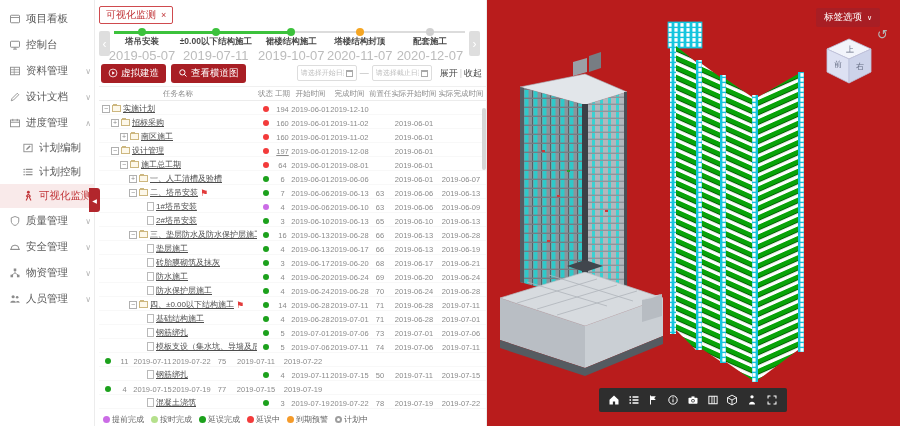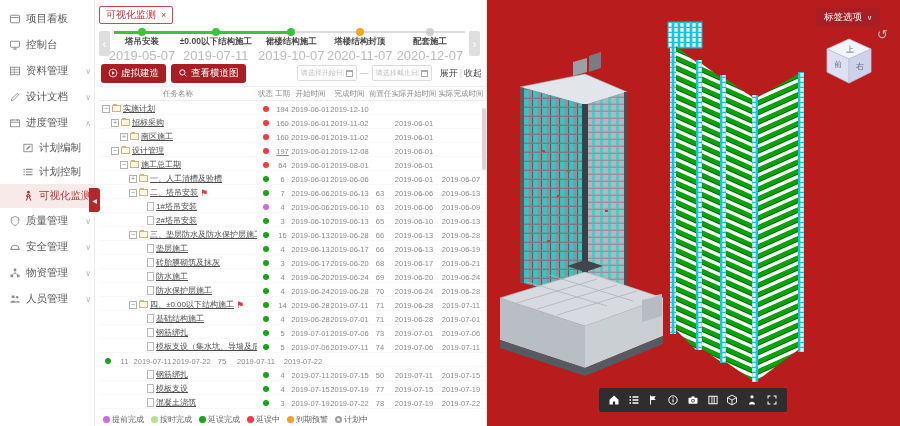--- a/index.html
+++ b/index.html
@@ -561,24 +561,20 @@
           </div>
           <div class="g-cell" style="width: 17px;"><span class="dot" style="background: rgb(28, 161, 28);"></span></div>
           <div class="g-cell" style="width: 17px;">4</div>
           <div class="g-cell" style="width: 39px;">2019-07-11</div>
           <div class="g-cell" style="width: 39px;">2019-07-15</div>
           <div class="g-cell" style="width: 22px;">50</div>
           <div class="g-cell" style="width: 46px;">2019-07-11</div>
           <div class="g-cell" style="width: 48px;">2019-07-15</div>
         </div>
         <div class="g-row">
-          <div class="g-cell g-name" style="width: 158px; padding-left: 48px;">
-            <span class="ico-file"></span>
-            <span class="task-name">模板支设</span>
-          </div>
           <div class="g-cell" style="width: 17px;"><span class="dot" style="background: rgb(28, 161, 28);"></span></div>
           <div class="g-cell" style="width: 17px;">4</div>
           <div class="g-cell" style="width: 39px;">2019-07-15</div>
           <div class="g-cell" style="width: 39px;">2019-07-19</div>
           <div class="g-cell" style="width: 22px;">77</div>
           <div class="g-cell" style="width: 46px;">2019-07-15</div>
           <div class="g-cell" style="width: 48px;">2019-07-19</div>
         </div>
         <div class="g-row">
           <div class="g-cell g-name" style="width: 158px; padding-left: 48px;">

